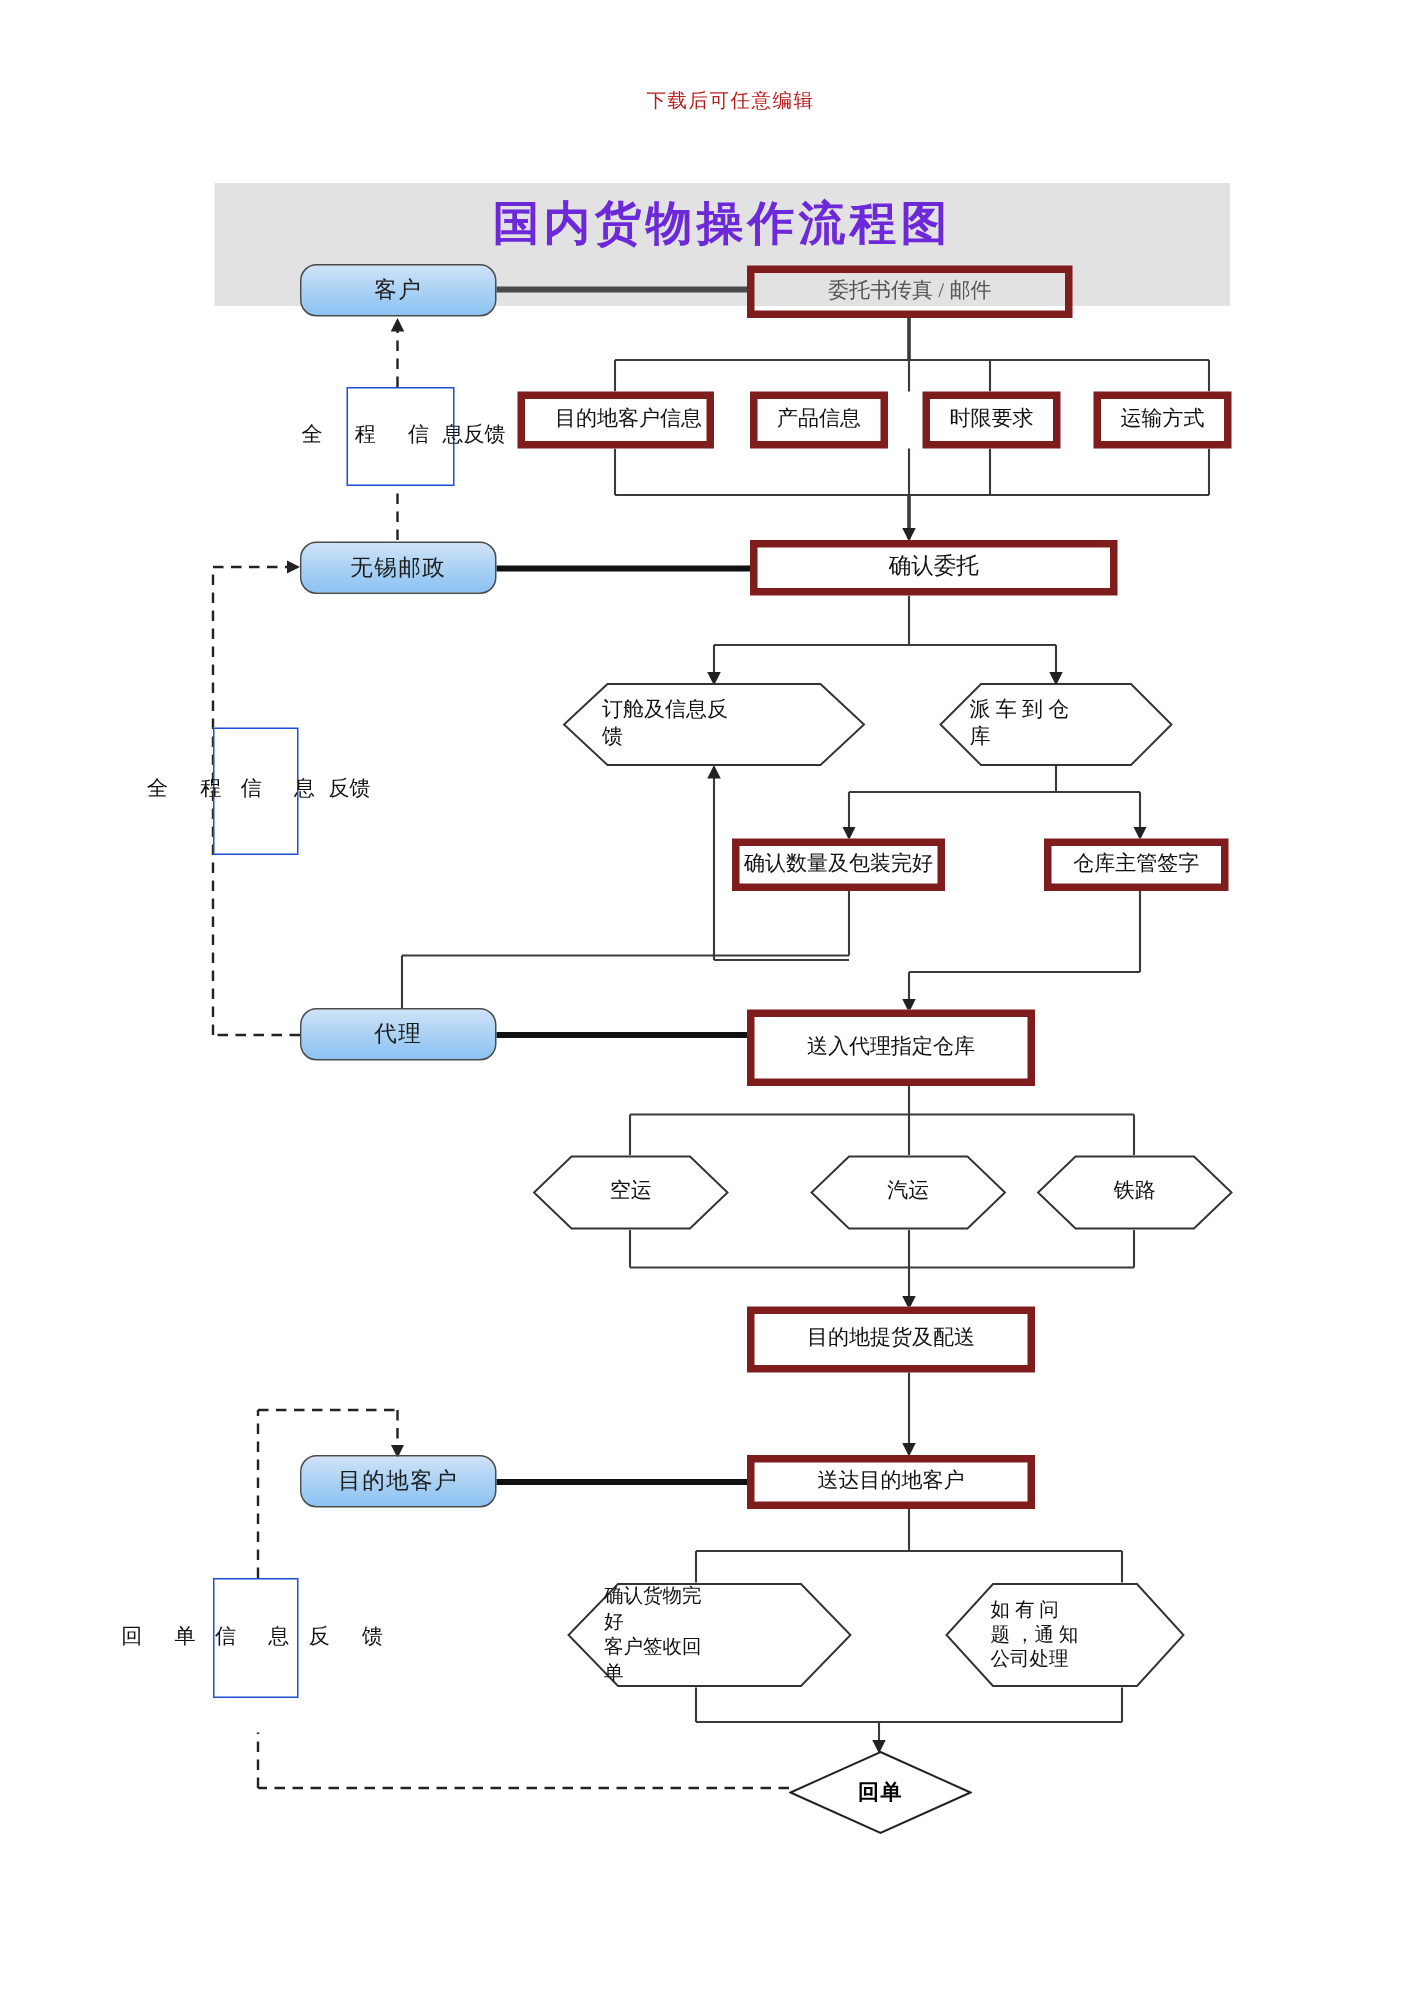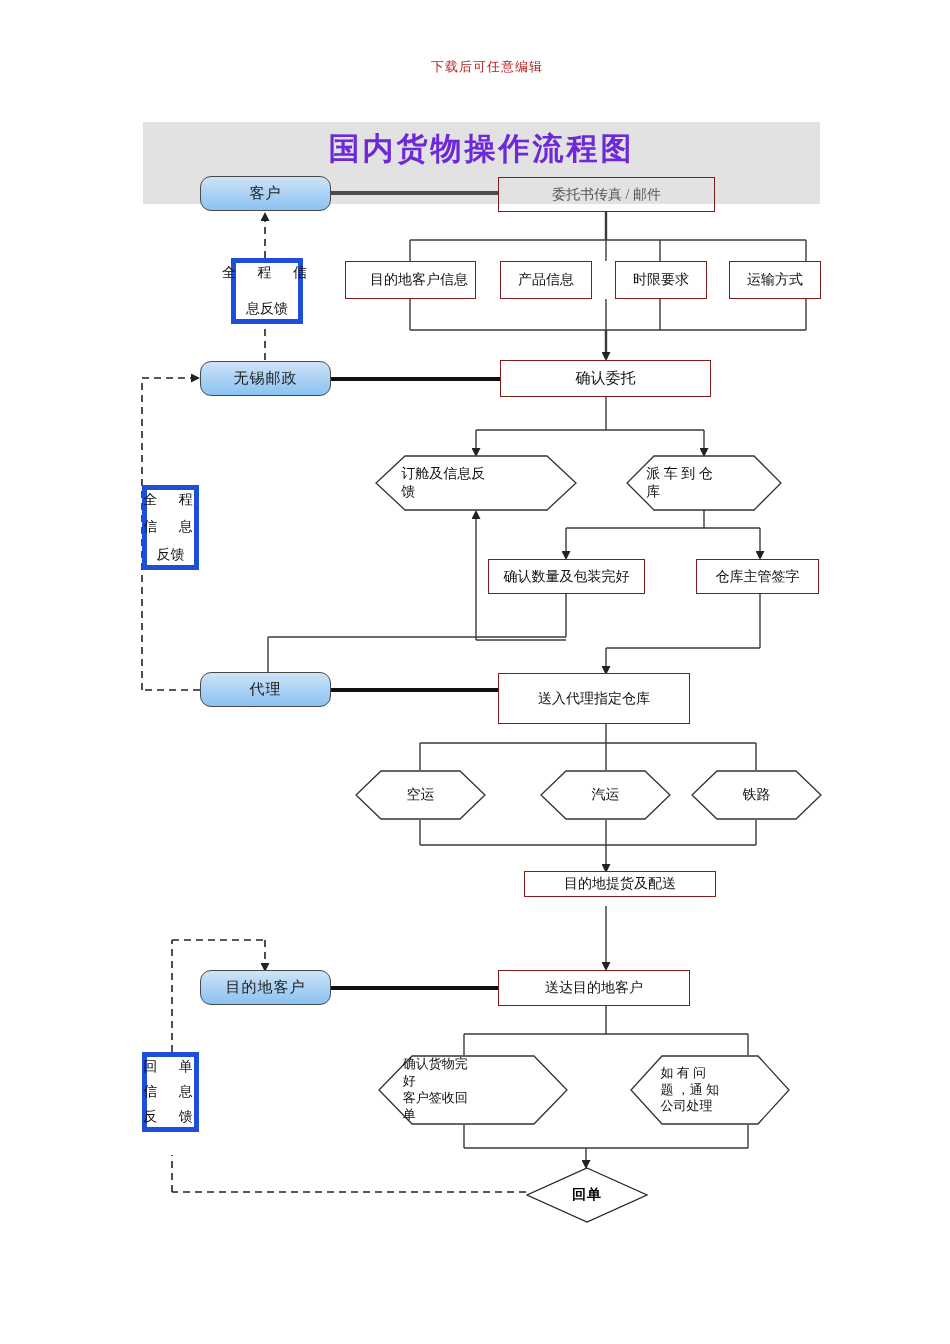--- a/index.html
+++ b/index.html
@@ -50,36 +50,36 @@
     background:linear-gradient(180deg,#cfe3f7 0%,#a8d0f4 55%,#8cc2f2 100%);
     display:flex;align-items:center;justify-content:center;
     font-size:15px;
     color:#1b1b1b;
     letter-spacing:1px;
   }
   
   .rect{
     position:absolute;
     box-sizing:border-box;
-    border:1px solid #7f1d1d;
+    border:5px solid #7f1d1d;
     background:#fff;
     display:flex;align-items:center;justify-content:center;
     font-size:14px;
     color:#111;
     text-align:center;
     line-height:1.25;
   }
   
   .vbox{
     position:absolute;
     box-sizing:border-box;
-    border:5px solid #1d4ed8;
+    border:1px solid #1d4ed8;
     background:#fff;
-    display:flex;flex-direction:column;
-    align-items:center;justify-content:space-between;
+    display:flex;
+    align-items:center;justify-content:center;
     font-size:14px;
     line-height:1.45;
     color:#111;
   }
   .vbox .ln{
     display:block;
     white-space:pre;
   }
   .vbox .ln.sp{letter-spacing:9px;text-indent:4px;}
   
@@ -244,37 +244,37 @@
   </div>
 
   <div class="rect" style="left:615px;top:261px;width:92px;height:38px;">
     <span>时限要求</span>
   </div>
 
   <div class="rect" style="left:729px;top:261px;width:92px;height:38px;">
     <span>运输方式</span>
   </div>
 
-  <div class="rect" style="left:500px;top:360px;width:211px;height:37px;font-size:15px;">
+  <div class="rect" style="left:500px;top:360px;width:245px;height:37px;font-size:15px;">
     <span>确认委托</span>
   </div>
 
-  <div class="rect" style="left:488px;top:559px;width:157px;height:35px;">
+  <div class="rect" style="left:488px;top:559px;width:142px;height:35px;">
     <span>确认数量及包装完好</span>
   </div>
 
   <div class="rect" style="left:696px;top:559px;width:123px;height:35px;">
     <span>仓库主管签字</span>
   </div>
 
   <div class="rect" style="left:498px;top:673px;width:192px;height:51px;">
     <span>送入代理指定仓库</span>
   </div>
 
-  <div class="rect" style="left:524px;top:871px;width:192px;height:26px;">
+  <div class="rect" style="left:498px;top:871px;width:192px;height:44px;">
     <span>目的地提货及配送</span>
   </div>
 
   <div class="rect" style="left:498px;top:970px;width:192px;height:36px;">
     <span>送达目的地客户</span>
   </div>
 
   <div class="vbox" style="left:231px;top:258px;width:72px;height:66px;">
     <span class="ln sp">全 程 信</span>
     <span class="ln">息反馈</span>

